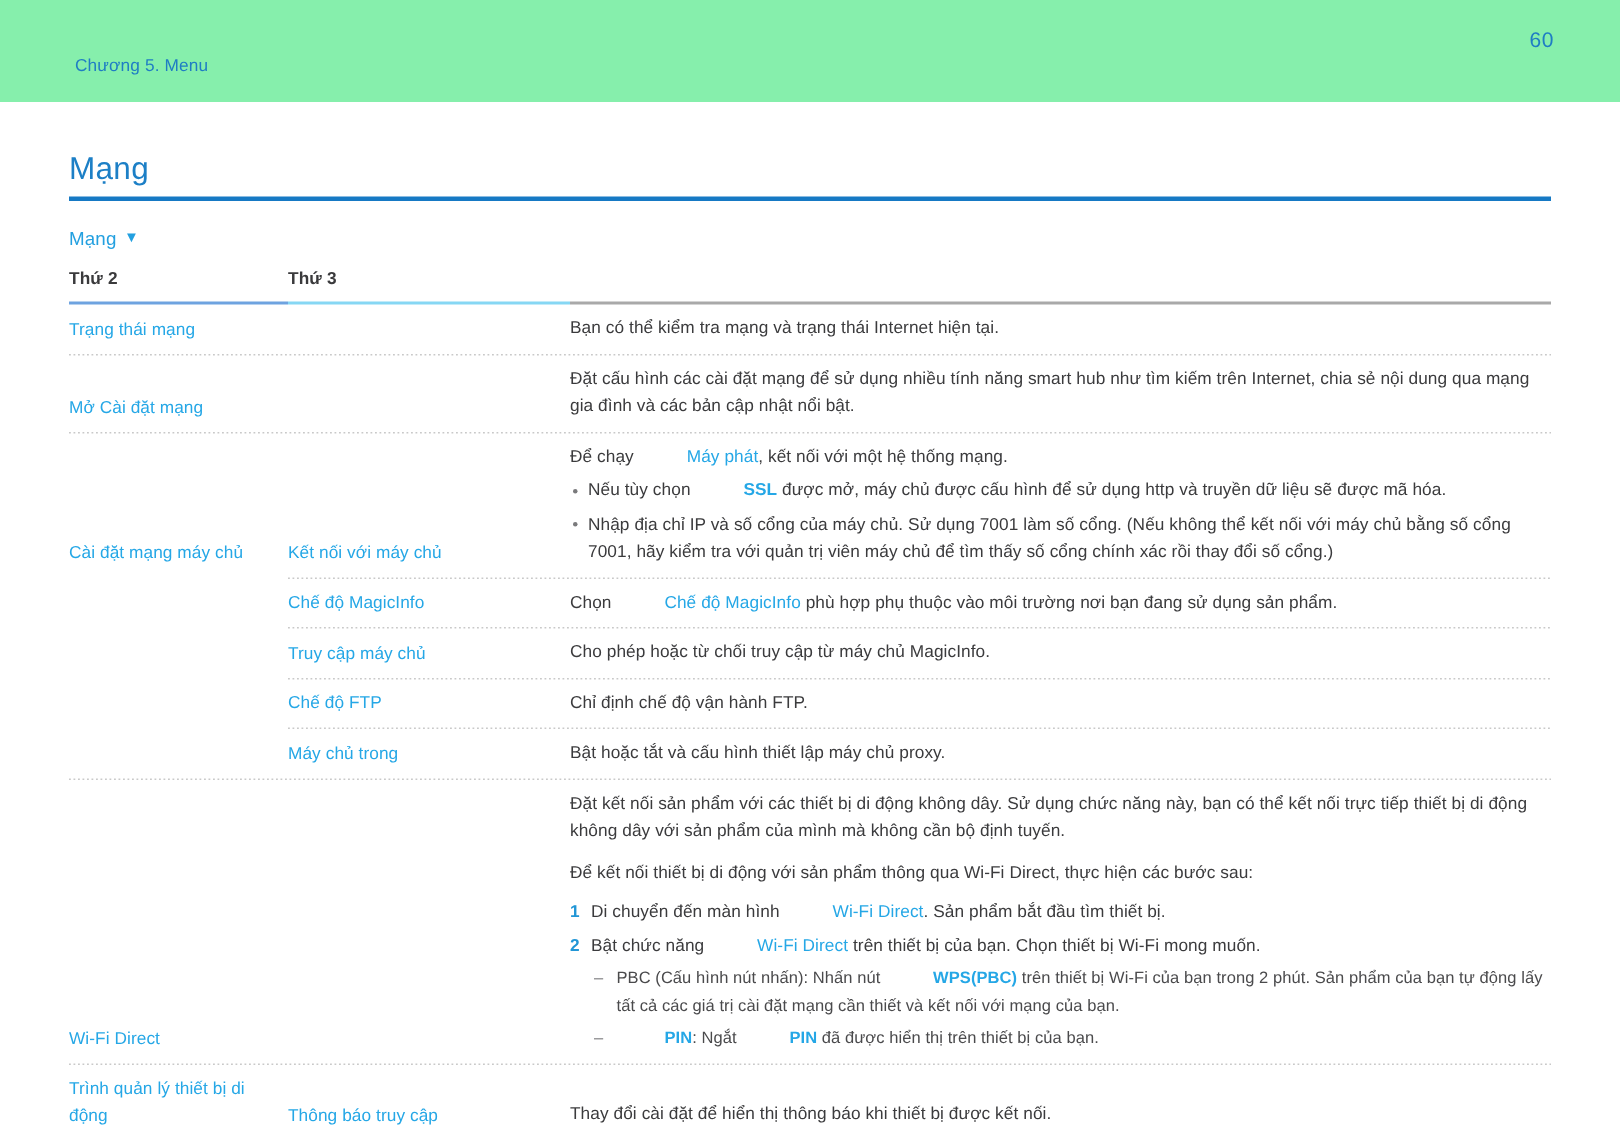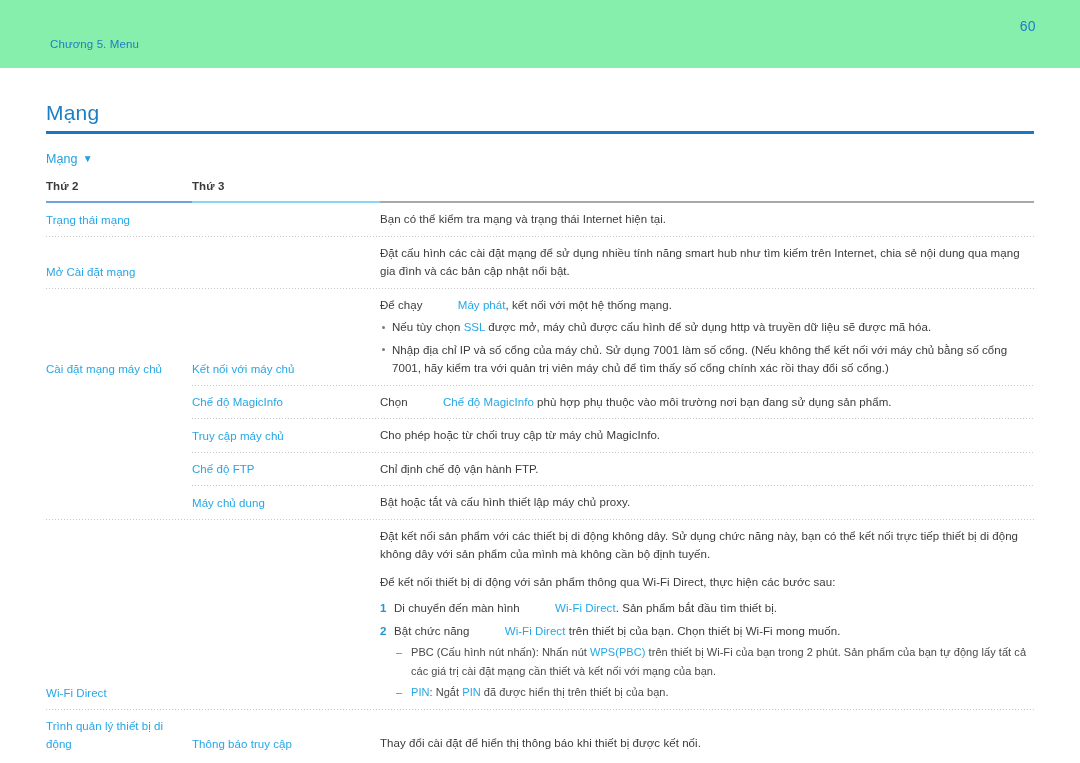--- a/index.html
+++ b/index.html
@@ -136,21 +136,21 @@
     line-height: 18px;
     letter-spacing: .05px;
   }
   .desc {
     font-size: 11.5px;
     color: #3b3b3d;
     line-height: 18.5px;
     letter-spacing: .05px;
   }
   .desc .k { color: #25a7e6; padding-left: 32px; }
-  .desc .kb { color: #25a7e6; font-weight: normal; }
+  .desc .kb { color: #25a7e6; font-weight: bold; margin-left: 32px; }
 
   .bullets { margin: 3px 0 0 0; padding: 0; list-style: none; }
   .bullets li {
     position: relative;
     padding-left: 12px;
     margin-top: 4px;
     line-height: 18.5px;
   }
   .bullets li::before {
     content: "";
@@ -273,21 +273,21 @@
 
       <div class="row body-row">
         <div class="c1 lbl"></div>
         <div class="c2 lbl">Chế độ FTP</div>
         <div class="c3 desc">Chỉ định chế độ vận hành FTP.</div>
       </div>
       <div class="dotted inner"></div>
 
       <div class="row body-row">
         <div class="c1 lbl"></div>
-        <div class="c2 lbl">Máy chủ dung</div>
+        <div class="c2 lbl">Máy chủ trong</div>
         <div class="c3 desc">Bật hoặc tắt và cấu hình thiết lập máy chủ proxy.</div>
       </div>
       <div class="dotted"></div>
 
       <div class="row body-row">
         <div class="c1 lbl">Wi-Fi Direct</div>
         <div class="c2 lbl"></div>
         <div class="c3 desc">
           <div>Đặt kết nối sản phẩm với các thiết bị di động không dây. Sử dụng chức năng này, bạn có thể kết nối trực tiếp thiết bị di động không dây với sản phẩm của mình mà không cần bộ định tuyến.</div>
           <div class="para">Để kết nối thiết bị di động với sản phẩm thông qua Wi-Fi Direct, thực hiện các bước sau:</div>

